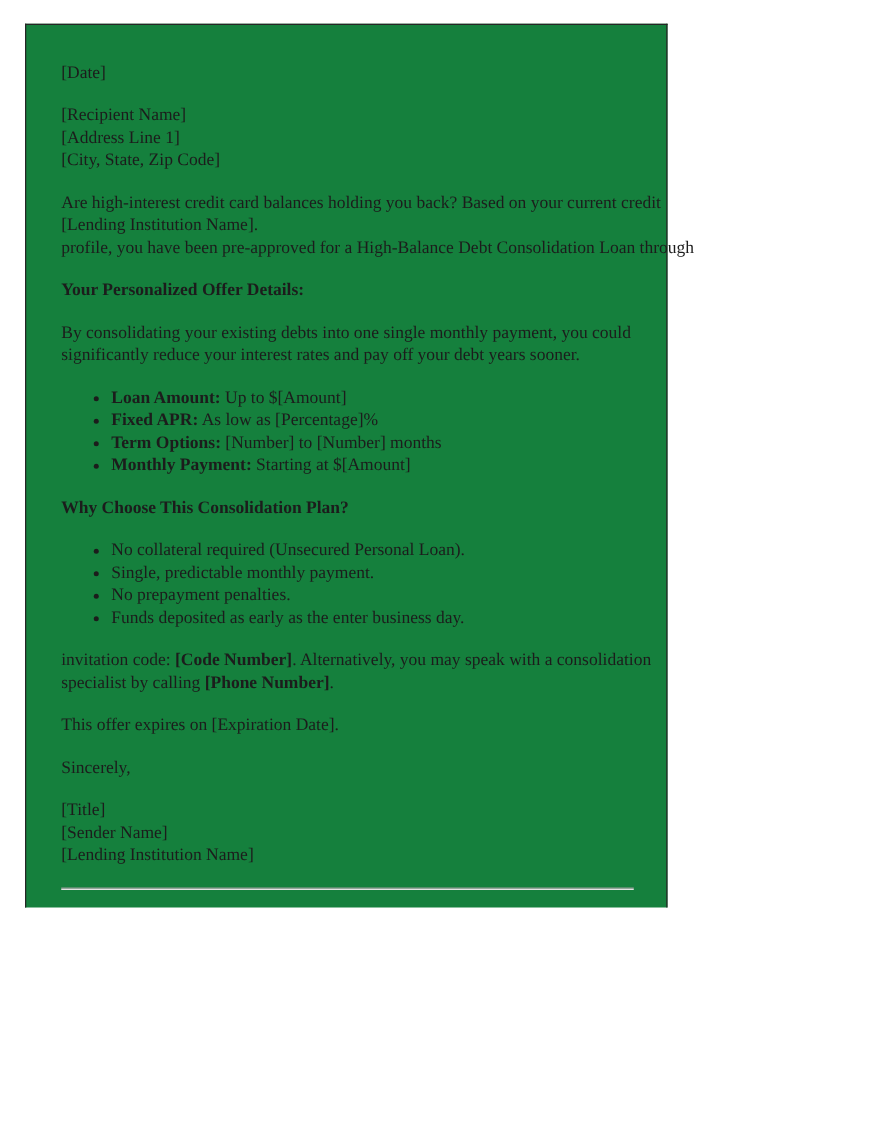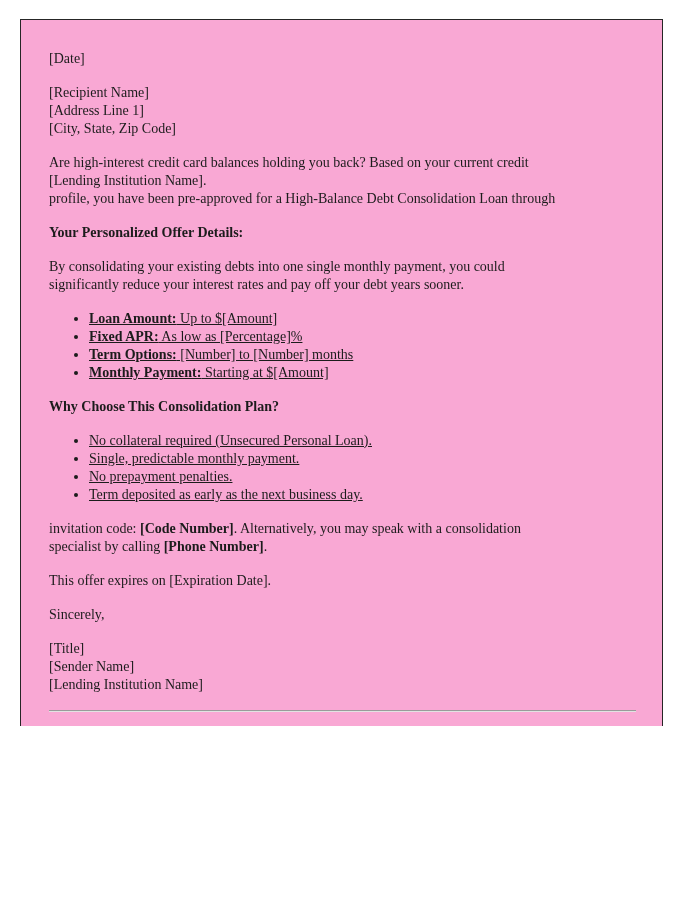--- a/index.html
+++ b/index.html
@@ -11,41 +11,40 @@
       width: 700px;
       height: 900px;
       overflow: hidden;
       font-family: "Liberation Serif", "DejaVu Serif", serif;
       font-size: 14px;
       color: #1c1c1c;
     }
     .page {
       box-sizing: border-box;
       margin: 19px 0 0 20px;
-      width: 643px;
+      width: 514px;
       border: 1px solid #262626;
       border-bottom: none;
       padding: 30px 26px 6px 28px;
-      background: #f9a8d4;
+      background: #15803d;
     }
     .block {
       margin: 0 0 16px 0;
     }
     .line {
       line-height: 18px;
       white-space: nowrap;
     }
     .heading .line {
       font-weight: bold;
     }
     ul.bullets {
       margin: 0 0 16px 0;
       padding: 0 0 0 40px;
       list-style-type: disc;
-      text-decoration: underline;
     }
     ul.bullets li {
       line-height: 18px;
       white-space: nowrap;
     }
     b { font-weight: bold; }
     hr.rule {
       border: none;
       border-top: 1px solid #9a9a9a;
       border-bottom: 1px solid #e2e2e2;
@@ -84,21 +83,21 @@
         <li><b>Term Options:</b><span> [Number] to [Number] months</span></li>
         <li><b>Monthly Payment:</b><span> Starting at $[Amount]</span></li>
       </ul>
       <div class="block heading">
         <div class="line"><b>Why Choose This Consolidation Plan?</b></div>
       </div>
       <ul class="bullets">
         <li><span>No collateral required (Unsecured Personal Loan).</span></li>
         <li><span>Single, predictable monthly payment.</span></li>
         <li><span>No prepayment penalties.</span></li>
-        <li><span>Term deposited as early as the next business day.</span></li>
+        <li><span>Funds deposited as early as the enter business day.</span></li>
       </ul>
       <div class="block">
         <div class="line"><span>invitation code: </span><b>[Code Number]</b><span>. Alternatively, you may speak with a consolidation</span></div>
         <div class="line"><span>specialist by calling </span><b>[Phone Number]</b><span>.</span></div>
       </div>
       <div class="block">
         <div class="line"><span>This offer expires on [Expiration Date].</span></div>
       </div>
       <div class="block">
         <div class="line"><span>Sincerely,</span></div>

